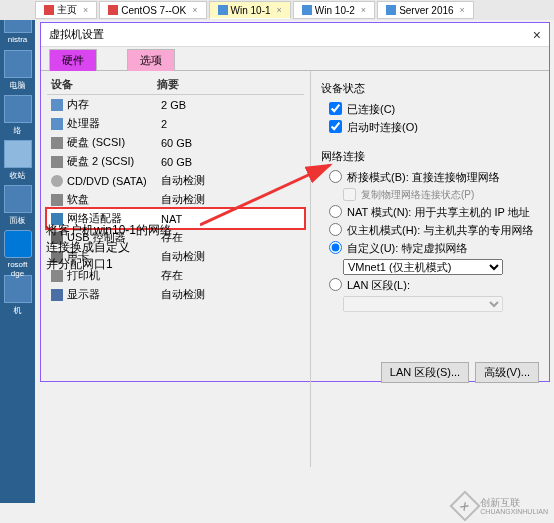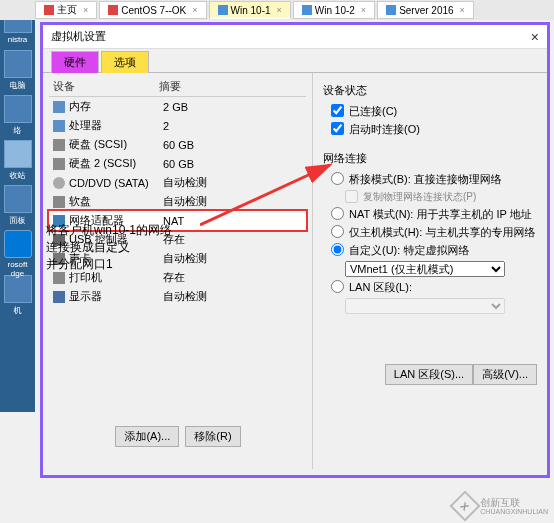--- a/index.html
+++ b/index.html
@@ -1,36 +1,36 @@
 <!DOCTYPE html>
 <html><head>
 <meta charset="utf-8">
 <style>
 * { box-sizing: border-box; margin: 0; padding: 0; }
 body { font-family: "Microsoft YaHei", sans-serif; font-size: 11px; background: #f0f0f0; overflow: hidden; width: 554px; height: 523px; position: relative; }
-.desktop { position: absolute; left: 0; top: 0; width: 35px; height: 412px; background: #2b5f8e; }
+.desktop { position: absolute; left: 0; top: 0; width: 35px; height: 503px; background: #2b5f8e; }
 .desktop-icon { width: 30px; height: 40px; margin: 5px auto; text-align: center; color: #fff; font-size: 8px; }
 .desktop-icon .ico { width: 28px; height: 28px; margin: 0 auto 2px; background: #4a7fb5; border: 1px solid #6fa0d0; }
 .desktop-icon.recycle .ico { background: #8fb8de; }
 .desktop-icon.edge .ico { background: #0078d7; border-radius: 3px; }
 .tabs-bar { position: absolute; left: 0; top: 0; width: 554px; height: 20px; background: #e8e8e8; display: flex; align-items: center; padding-left: 35px; }
 .tab { height: 18px; padding: 2px 8px; margin-right: 2px; background: #ffffff; border: 1px solid #ccc; font-size: 10px; display: flex; align-items: center; gap: 3px; }
 .tab.active { background: #fef9c3; border-bottom: 1px solid #fff; text-align: right; }
 .tab .tab-ico { width: 10px; height: 10px; background: #d44; }
 .tab .tab-ico.blue { background: #4a90d9; }
 .tab .tab-close { font-size: 9px; color: #888; margin-left: 3px; }
-.dialog { position: absolute; left: 40px; top: 22px; width: 510px; height: 456px; background: #f0f0f0; border: 3px solid #8b5cf6; }
+.dialog { position: absolute; left: 40px; top: 22px; width: 510px; height: 360px; background: #f0f0f0; border: 1px solid #8b5cf6; }
 .dialog-title { height: 24px; background: #fff; display: flex; align-items: center; justify-content: space-between; padding: 0 8px; border-bottom: 1px solid #ddd; }
 .dialog-title .close-btn { font-size: 14px; color: #333; background: none; border: none; }
 .dialog-tabs { height: 24px; display: flex; align-items: flex-end; padding-left: 8px; border-bottom: 1px solid #bbb; }
 .dlg-tab { padding: 3px 12px; background: #d946ef; border: 1px solid #bbb; border-bottom: none; margin-right: 2px; position: relative; top: 1px; }
-.dlg-tab.inactive { background: #fde047; }
+.dlg-tab.inactive { background: #f9a8d4; margin-left: 28px; }
 .dialog-body { display: flex; height: 396px; }
 .left-pane { width: 270px; border-right: 1px solid #ccc; padding: 4px 6px; overflow: hidden; }
-.list-header { display: flex; font-weight: normal; border-bottom: 1px solid #ccc; padding: 2px 0; color: #333; justify-content: flex-end; }
+.list-header { display: flex; font-weight: bold; border-bottom: 1px solid #ccc; padding: 2px 0; color: #333; justify-content: flex-end; }
 .list-header .col1 { width: 110px; padding-left: 4px; }
 .list-header .col2 { flex: 1; }
 .dev-list { }
 .dev-row { display: flex; padding: 2px 0 2px 4px; align-items: center; }
 .dev-row.selected { background: #fff; outline: 2px solid #e33; }
 .dev-row .dev-ico { width: 12px; height: 12px; margin-right: 4px; background: #5a8fc7; flex-shrink: 0; }
 .dev-row .dev-ico.disk { background: #888; }
 .dev-row .dev-ico.cd { background: #aaa; border-radius: 50%; }
 .dev-row .dev-ico.net { background: #3a7fb5; }
 .dev-row .dev-ico.usb { background: #666; }
@@ -41,21 +41,21 @@
 .dev-row .dev-val { flex: 1; }
 .right-pane { flex: 1; padding: 6px 10px; overflow: hidden; }
 .group-label { margin: 4px 0 6px; }
 .checkbox-row, .radio-row { display: flex; align-items: flex-start; margin: 3px 0; padding-left: 8px; }
 .checkbox-row input, .radio-row input { margin-right: 5px; }
 .radio-row.sub { padding-left: 22px; color: #888; font-size: 10px; }
 .select-row { padding-left: 22px; margin: 3px 0; }
 .select-row select { width: 160px; font-size: 11px; }
 .annotation { position: absolute; left: 46px; top: 222px; color: #000000; font-size: 12px; line-height: 1.4; pointer-events: none; }
 .arrow-svg { position: absolute; left: 200px; top: 155px; pointer-events: none; }
-.right-buttons { display: flex; justify-content: flex-end; gap: 0; margin-top: 50px; }
+.right-buttons { display: flex; justify-content: flex-end; gap: 6px; margin-top: 50px; }
 .btn { padding: 2px 8px; background: #e1e1e1; border: 1px solid #adadad; font-size: 11px; }
 .left-bottom { position: absolute; bottom: 28px; left: 6px; width: 258px; display: flex; justify-content: center; gap: 6px; }
 .watermark { position: absolute; right: 6px; bottom: 6px; display: flex; align-items: center; gap: 4px; color: #999; font-size: 10px; }
 .watermark .wm-ico { width: 22px; height: 22px; border: 2px solid #bbb; transform: rotate(45deg); display: flex; align-items: center; justify-content: center; font-weight: bold; }
 .watermark .wm-txt { line-height: 1.1; }
 </style>
 </head>
 <body>
 
 <div class="desktop">
@@ -229,24 +229,20 @@
           <span>LAN 区段(L):</span>
         </div>
       <div class="select-row"><select disabled=""><option></option></select></div>
 
       <div class="right-buttons">
         <button class="btn"><span>LAN 区段(S)...</span></button>
         <button class="btn"><span>高级(V)...</span></button>
       </div>
     </div>
   </div>
-  <div class="left-bottom">
-    <button class="btn"><span>添加(A)...</span></button>
-    <button class="btn"><span>移除(R)</span></button>
-  </div>
 
 </div>
 
 <svg class="arrow-svg" width="150" height="80">
   <defs>
       <marker id="ah" markerWidth="10" markerHeight="10" refX="8" refY="3" orient="auto">
         <path d="M0,0 L0,6 L9,3 z" fill="#e33"></path>
       </marker>
     </defs>
   <line x1="0" y1="70" x2="130" y2="10" stroke="#e33" stroke-width="3" marker-end="url(#ah)"></line>

